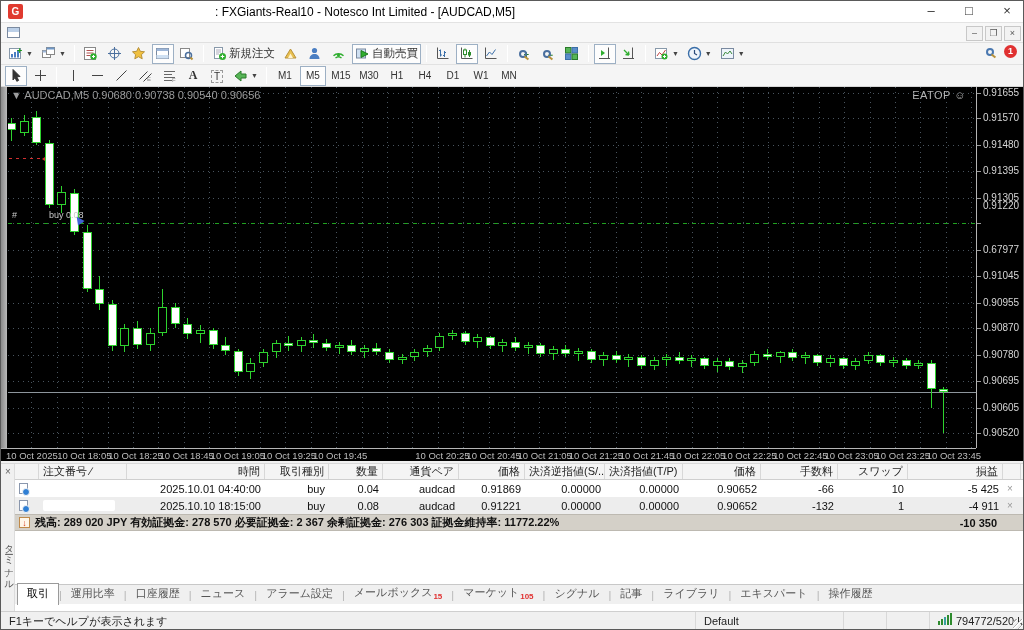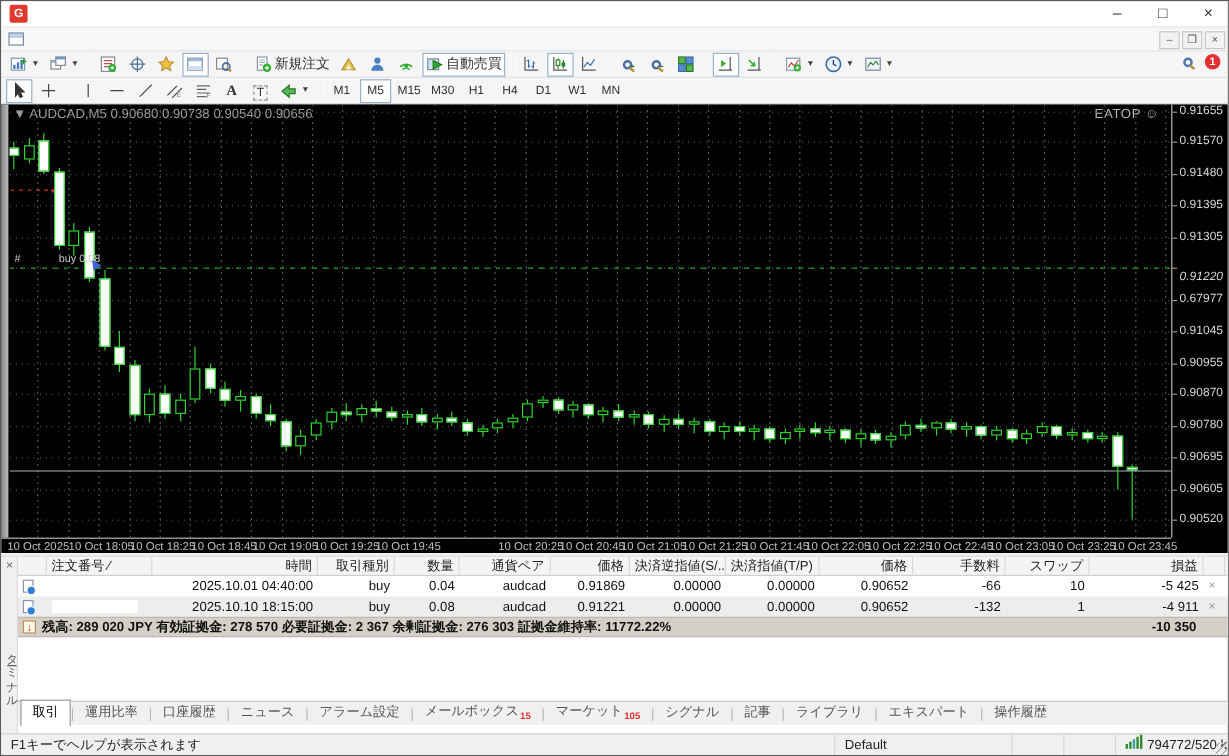--- a/index.html
+++ b/index.html
@@ -100,20 +100,21 @@
         background:repeating-linear-gradient(135deg,transparent 0 2px,#b0b0b0 2px 3px,#fff 3px 4px);}
   svg{display:block;}
 </style>
 </head>
 <body>
 
 <div id="app">
 
   <div id="titlebar">
     <div id="app-icon">G</div>
+    <div id="title-text">: FXGiants-Real10 - Notesco Int Limited - [AUDCAD,M5]</div>
     <div class="wbtn" style="right:76px">–</div>
     <div class="wbtn" style="right:38px">□</div>
     <div class="wbtn" style="right:0">×</div>
   </div>
 
   <div id="menubar">
     <span id="chart-win-icon"></span>
     <span class="child-btn" style="right:42px">–</span>
     <span class="child-btn" style="right:23px">❐</span>
     <span class="child-btn" style="right:4px">×</span>
@@ -630,21 +631,21 @@
         <div class="ptick" style="top: 0px;">0.91655</div>
         <div class="ptick-dash" style="top: 31.4626px;"></div>
         <div class="ptick" style="top: 25.4626px;">0.91570</div>
         <div class="ptick-dash" style="top: 58.423px;"></div>
         <div class="ptick" style="top: 52.423px;">0.91480</div>
         <div class="ptick-dash" style="top: 83.8856px;"></div>
         <div class="ptick" style="top: 77.8856px;">0.91395</div>
         <div class="ptick-dash" style="top: 110.846px;"></div>
         <div class="ptick" style="top: 104.846px;">0.91305</div>
         <div class="ptick-dash" style="top: 136.309px;"></div>
-        <div class="ptick" style="top: 138px; font-style: italic;">0.91220</div>
+        <div class="ptick" style="top: 113px;">0.91220</div>
         <div class="ptick-dash" style="top: 163.269px;"></div>
         <div class="ptick" style="top: 157.269px;">0.67977</div>
         <div class="ptick-dash" style="top: 188.732px;"></div>
         <div class="ptick" style="top: 182.732px;">0.91045</div>
         <div class="ptick-dash" style="top: 215.692px;"></div>
         <div class="ptick" style="top: 209.692px;">0.90955</div>
         <div class="ptick-dash" style="top: 241.155px;"></div>
         <div class="ptick" style="top: 235.155px;">0.90870</div>
         <div class="ptick-dash" style="top: 268.115px;"></div>
         <div class="ptick" style="top: 262.115px;">0.90780</div>

